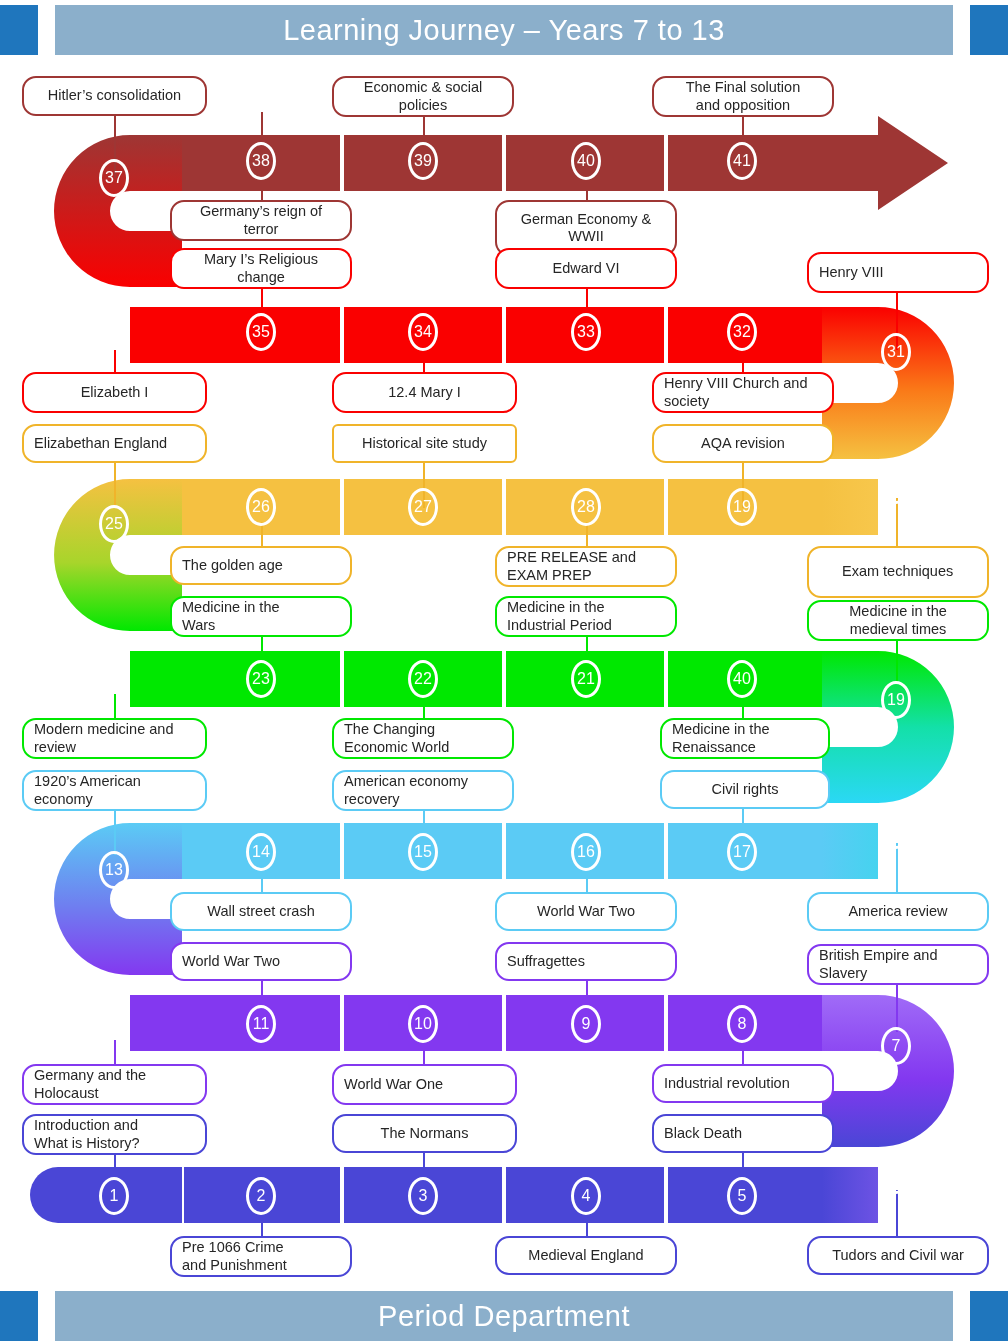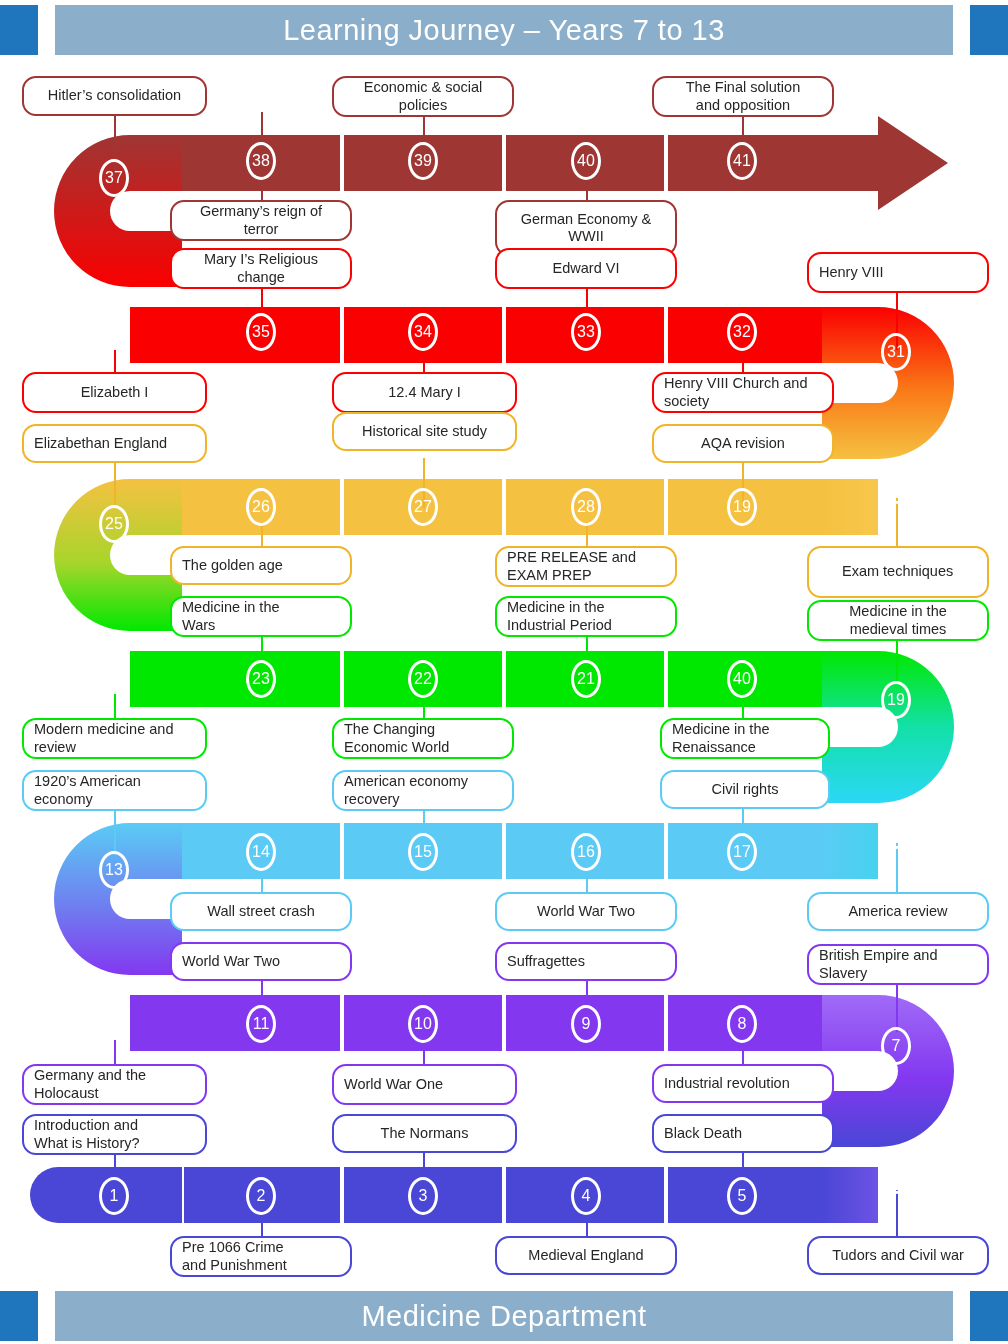--- a/index.html
+++ b/index.html
@@ -336,21 +336,21 @@
   <div class="pill center" style="left:170px; top:248px; width:182px; height:41px; border-color:#fa0000;">Mary I’s Religious
 change</div>
   <div class="pill center" style="left:495px; top:248px; width:182px; height:41px; border-color:#fa0000;">Edward VI</div>
   <div class="pill center" style="left:22px; top:372px; width:185px; height:41px; border-color:#fa0000;">Elizabeth I</div>
   <div class="pill left" style="left:807px; top:252px; width:182px; height:41px; border-color:#fa0000;">Henry VIII</div>
   <div class="pill center" style="left:332px; top:372px; width:185px; height:41px; border-color:#fa0000;">12.4 Mary I</div>
   <div class="pill left" style="left:652px; top:372px; width:182px; height:41px; border-color:#fa0000;">Henry VIII Church and
 society</div>
 
   <div class="pill left" style="left:22px; top:424px; width:185px; height:39px; border-color:#f0b42a;">Elizabethan England</div>
-  <div class="pill center" style="left:332px; top:412px; width:185px; height:39px; border-color:#f0b42a;">Historical site study</div>
+  <div class="pill center" style="left:332px; top:424px; width:185px; height:39px; border-color:#f0b42a;border-radius:6px;">Historical site study</div>
   <div class="pill center" style="left:652px; top:424px; width:182px; height:39px; border-color:#f0b42a;">AQA revision</div>
   <div class="pill left" style="left:170px; top:546px; width:182px; height:39px; border-color:#f0b42a;">The golden age</div>
   <div class="pill left" style="left:495px; top:546px; width:182px; height:41px; border-color:#f0b42a;">PRE RELEASE and
 EXAM PREP</div>
   <div class="pill left" style="left:807px; top:546px; width:182px; height:52px; border-color:#f0b42a;padding-left:33px;">Exam techniques</div>
 
   <div class="pill left" style="left:170px; top:596px; width:182px; height:41px; border-color:#00e800;">Medicine in the
 Wars</div>
   <div class="pill left" style="left:495px; top:596px; width:182px; height:41px; border-color:#00e800;">Medicine in the
 Industrial Period</div>
@@ -386,16 +386,16 @@
   <div class="pill center" style="left:332px; top:1114px; width:185px; height:39px; border-color:#4a46d6;">The Normans</div>
   <div class="pill left" style="left:652px; top:1114px; width:182px; height:39px; border-color:#4a46d6;">Black Death</div>
   <div class="pill left" style="left:170px; top:1236px; width:182px; height:41px; border-color:#4a46d6;">Pre 1066 Crime
 and Punishment</div>
   <div class="pill center" style="left:495px; top:1236px; width:182px; height:39px; border-color:#4a46d6;">Medieval England</div>
   <div class="pill center" style="left:807px; top:1236px; width:182px; height:39px; border-color:#4a46d6;">Tudors and Civil war</div>
 
   <div class="bar-wrap footer">
     <div class="bar-side l"></div>
     <div class="bar-side r"></div>
-    <div class="bar-main">Medicine Department</div>
+    <div class="bar-main">Period Department</div>
   </div>
 
 </div>
 
 </body></html>

